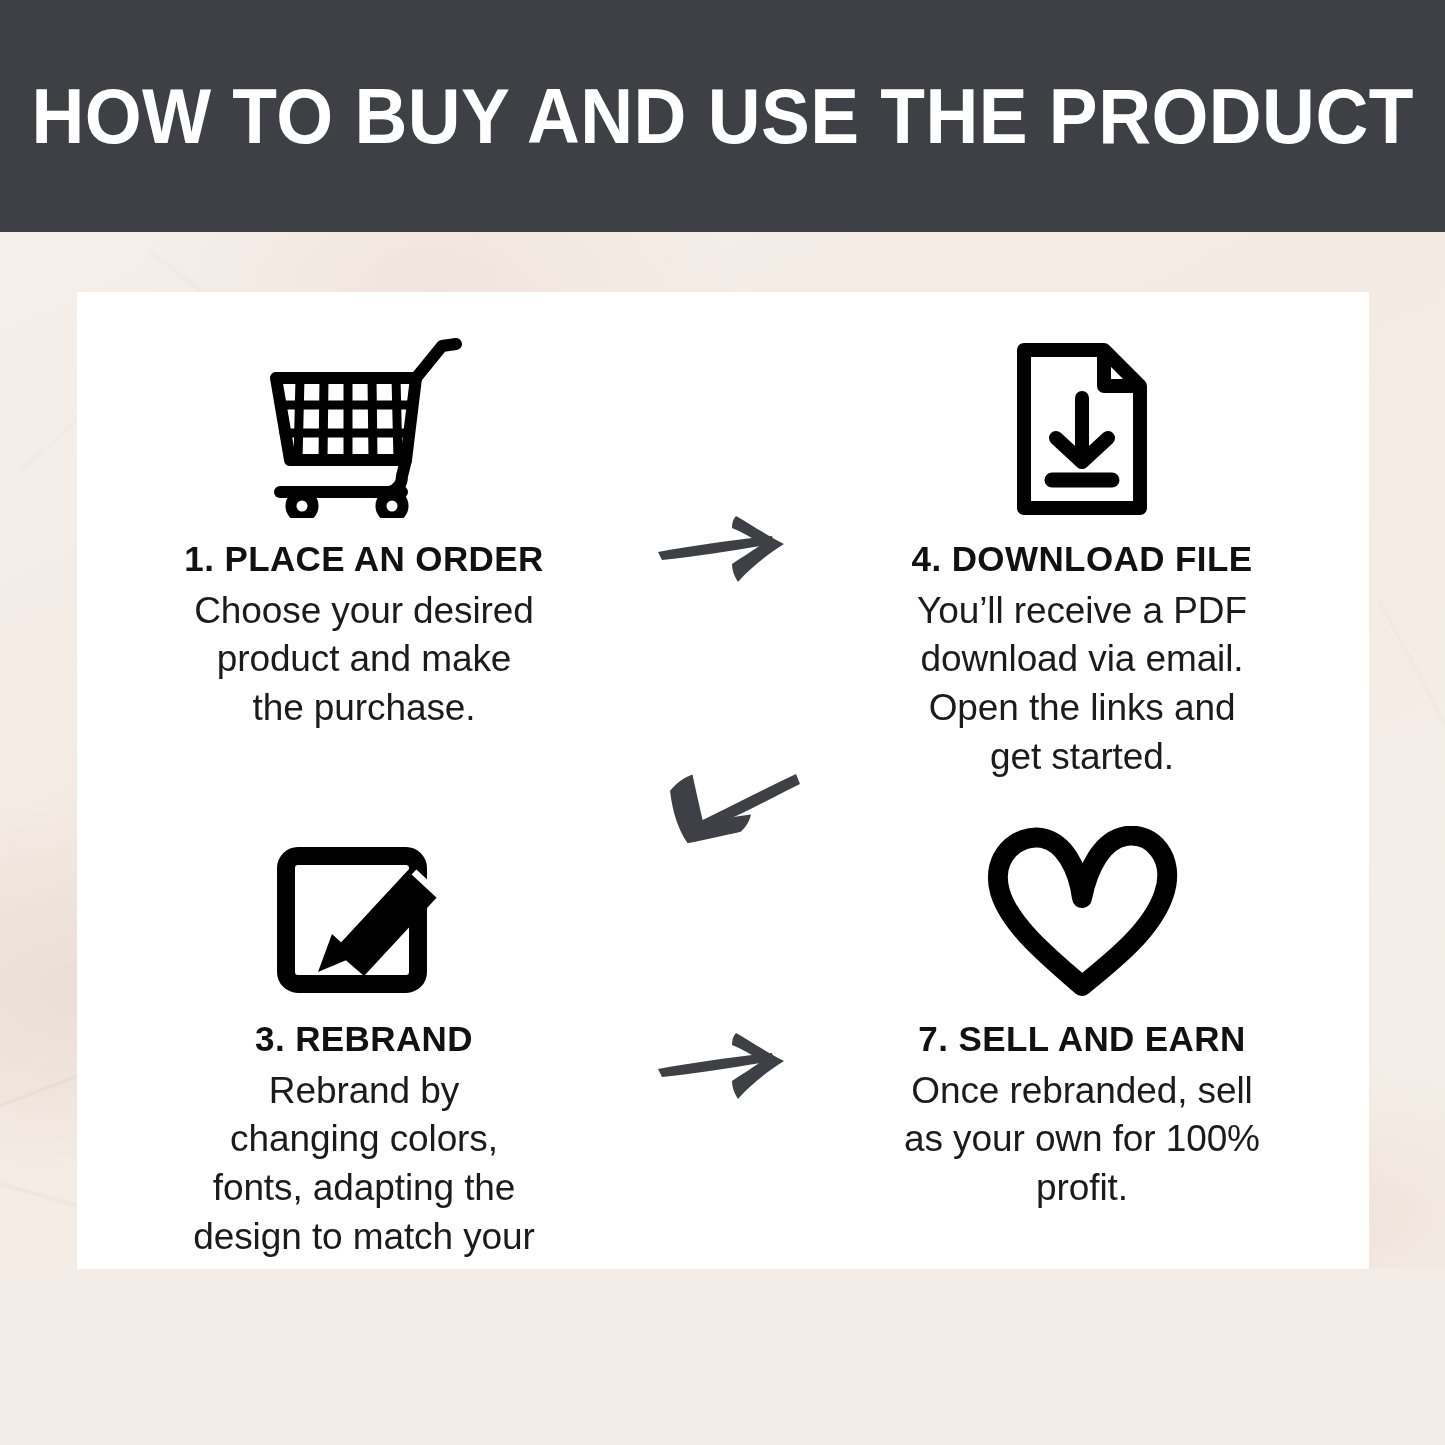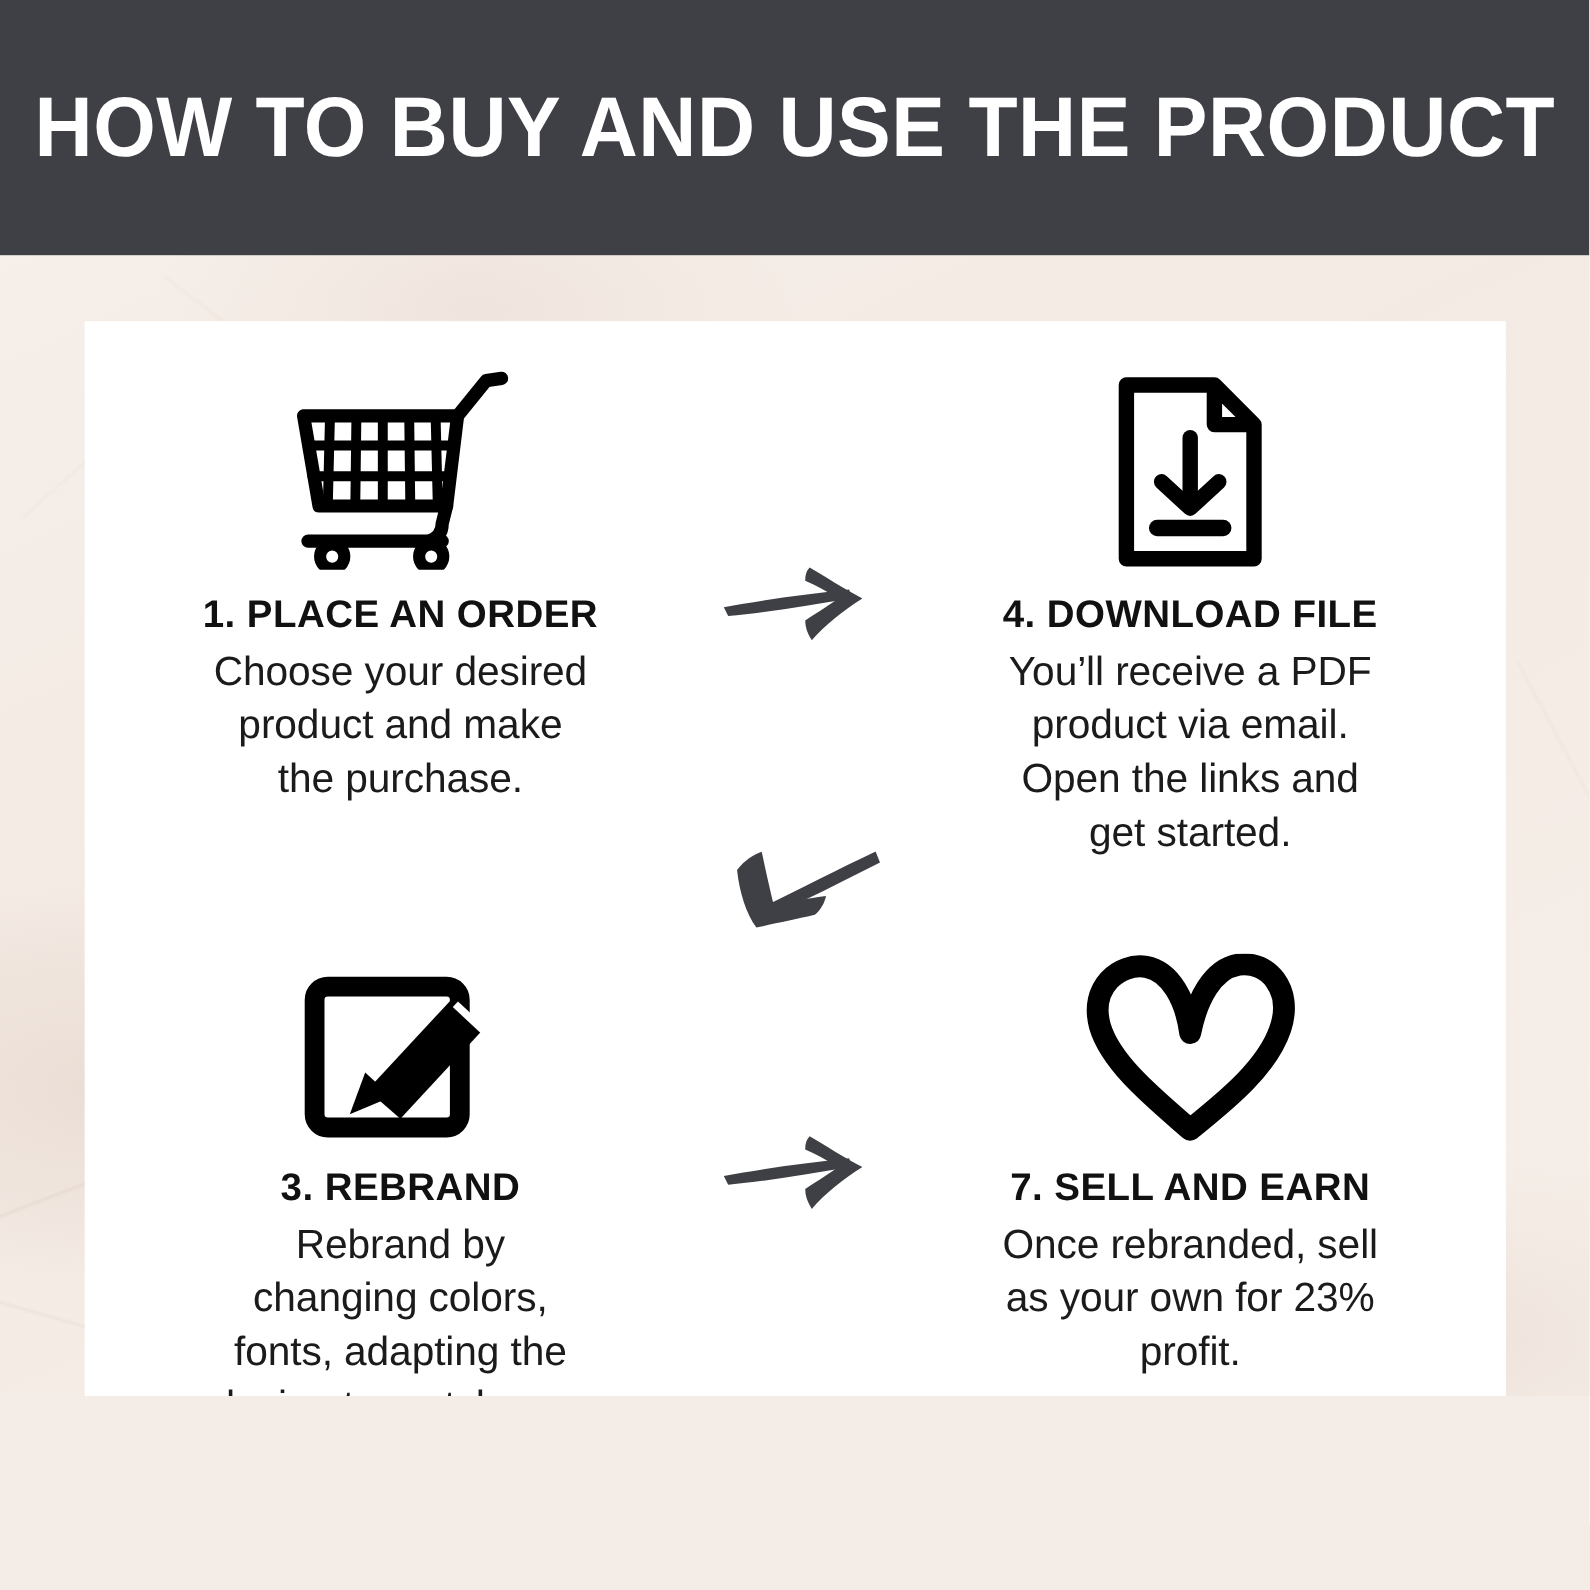--- a/index.html
+++ b/index.html
@@ -82,21 +82,21 @@
 
   
   .step {
     position: absolute;
     width: 430px;
     text-align: center;
   }
   .step-col-left  { left: 72px; }
   .step-col-right { left: 790px; }
   .step-row-top    { top: 36px; }
-  .step-row-bottom { top: 557px; }
+  .step-row-bottom { top: 516px; }
 
   .icon-slot {
     height: 190px;
     display: flex;
     align-items: flex-end;
     justify-content: center;
   }
   .icon-slot svg { display: block; }
 
   .step-title {
@@ -187,21 +187,21 @@
             <path d="M92 10 V46 H128" fill="none" stroke="#000000" stroke-width="14" stroke-linejoin="round"></path>
 
             <path d="M70 58 V118" fill="none" stroke="#000000" stroke-width="14" stroke-linecap="round"></path>
             <path d="M44 98 L70 122 L96 98" fill="none" stroke="#000000" stroke-width="14" stroke-linecap="round" stroke-linejoin="round"></path>
 
             <path d="M40 140 H100" fill="none" stroke="#000000" stroke-width="15" stroke-linecap="round"></path>
           </svg>
         </div>
         <div class="step-title">4. DOWNLOAD FILE</div>
         <div class="step-body">You’ll receive a PDF
-product via email.
+download via email.
 Open the links and
 get started.</div>
       </div>
 
       <div class="step step-col-left step-row-bottom">
         <div class="icon-slot">
           <svg width="180" height="176" viewBox="0 0 180 176" aria-hidden="true">
 
             <rect x="12" y="34" width="132" height="128" rx="12" ry="12" fill="none" stroke="#000000" stroke-width="18"></rect>
 
@@ -227,21 +227,21 @@
                      C 66 132, 26 100, 16 66
                      C 6 30, 34 8, 58 12
                      C 80 16, 94 42, 98 72
                      C 104 42, 118 14, 142 10
                      C 168 6, 192 32, 180 68
                      C 168 104, 130 134, 98 160 Z" fill="none" stroke="#000000" stroke-width="20" stroke-linejoin="round" stroke-linecap="round"></path>
           </svg>
         </div>
         <div class="step-title">7. SELL AND EARN</div>
         <div class="step-body">Once rebranded, sell
-as your own for 23%
+as your own for 100%
 profit.</div>
       </div>
 
       <div class="arrow arrow-1">
         <svg width="150" height="78" viewBox="0 0 150 78" aria-hidden="true">
           <path d="M6 42 C 40 36, 80 30, 120 26 L 122 34 C 84 40, 44 47, 10 50 Z" fill="#3e4045"></path>
           <path d="M84 6 C 98 14, 116 26, 132 34 C 116 44, 98 58, 86 72
                    C 82 66, 80 60, 80 54 C 92 46, 102 40, 110 34
                    C 100 28, 90 22, 80 18 C 80 13, 81 9, 84 6 Z" fill="#3e4045"></path>
         </svg>

